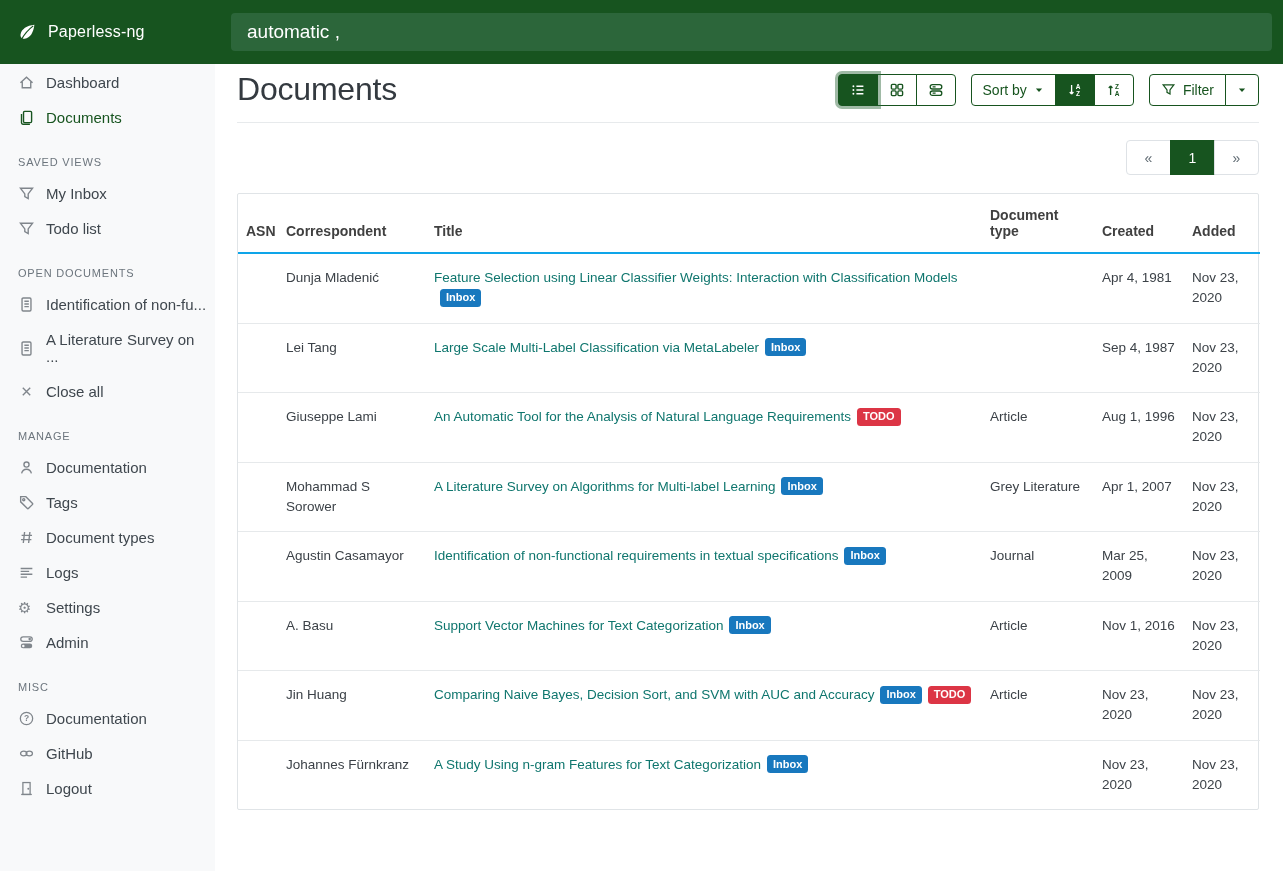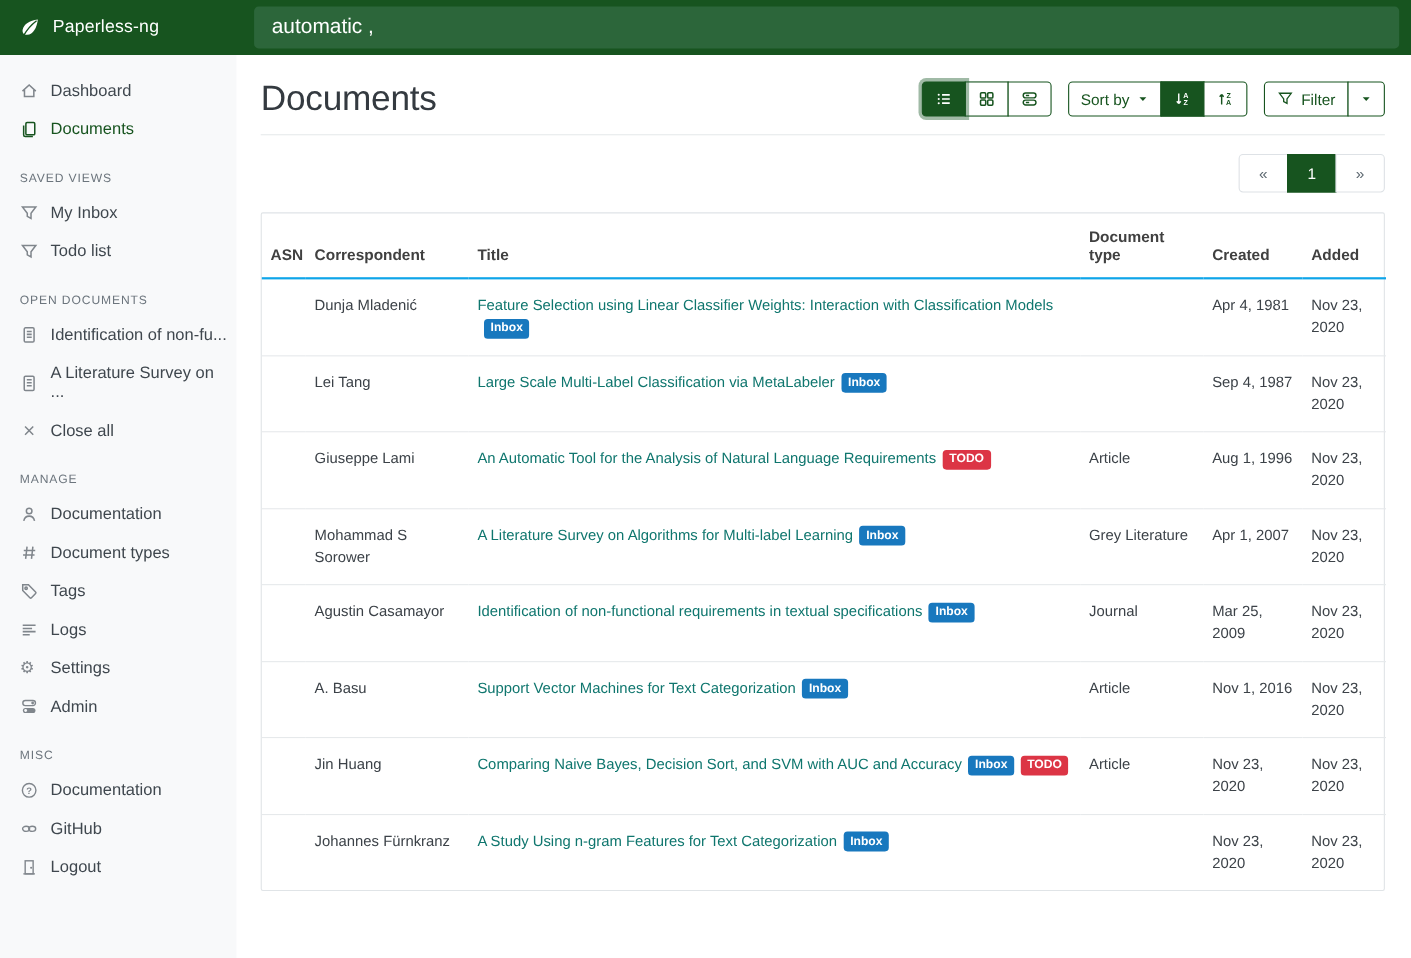--- a/index.html
+++ b/index.html
@@ -5,21 +5,21 @@
   * { box-sizing: border-box; margin: 0; padding: 0; }
   html, body { width: 1283px; height: 871px; }
   body {
     font-family: "Liberation Sans", "DejaVu Sans", sans-serif;
     background: #ffffff;
     color: #3c4248;
     overflow: hidden;
   }
   
   .topbar {
-    position: absolute; top: 0; left: 0; right: 0; height: 50px;
+    position: absolute; top: 0; left: 0; right: 0; height: 64px;
     background: #17541f;
     display: flex; align-items: center;
     z-index: 10;
   }
   .brand {
     width: 215px; flex: 0 0 215px;
     display: flex; align-items: center; gap: 11px;
     padding-left: 17px; color: #fff;
   }
   .brand-name { font-size: 16px; font-weight: 400; letter-spacing: .2px; }
@@ -200,34 +200,34 @@
         <circle cx="8" cy="5.2" r="2.4"></circle>
         <path d="M3.4 13.6c.6-2.7 2.4-4 4.6-4s4 1.3 4.6 4"></path>
       </svg>
     </span>
     <span>Documentation</span>
   </div>
 
   <div class="nav-item">
     <span class="icon">
       <svg width="17" height="17" viewBox="0 0 16 16" fill="none" stroke="currentColor" stroke-width="1.3">
-        <path d="M6.2 2.8 5 13.2M11.2 2.8 10 13.2M3.4 6h9.8M2.8 10h9.8"></path>
-      </svg>
-    </span>
-    <span>Document types</span>
-  </div>
-
-  <div class="nav-item">
-    <span class="icon">
-      <svg width="17" height="17" viewBox="0 0 16 16" fill="none" stroke="currentColor" stroke-width="1.3">
         <path d="M2.5 2.5h4.9l6.1 6.1a1 1 0 0 1 0 1.4l-3.5 3.5a1 1 0 0 1-1.4 0L2.5 7.4z"></path>
         <circle cx="5.4" cy="5.4" r="1"></circle>
       </svg>
     </span>
     <span>Tags</span>
+  </div>
+
+  <div class="nav-item">
+    <span class="icon">
+      <svg width="17" height="17" viewBox="0 0 16 16" fill="none" stroke="currentColor" stroke-width="1.3">
+        <path d="M6.2 2.8 5 13.2M11.2 2.8 10 13.2M3.4 6h9.8M2.8 10h9.8"></path>
+      </svg>
+    </span>
+    <span>Document types</span>
   </div>
 
   <div class="nav-item">
     <span class="icon">
       <svg width="17" height="17" viewBox="0 0 16 16" fill="none" stroke="currentColor" stroke-width="1.3">
         <path d="M2.5 4.2h11M2.5 6.9h8M2.5 9.6h11M2.5 12.3h6"></path>
       </svg>
     </span>
     <span>Logs</span>
   </div>

